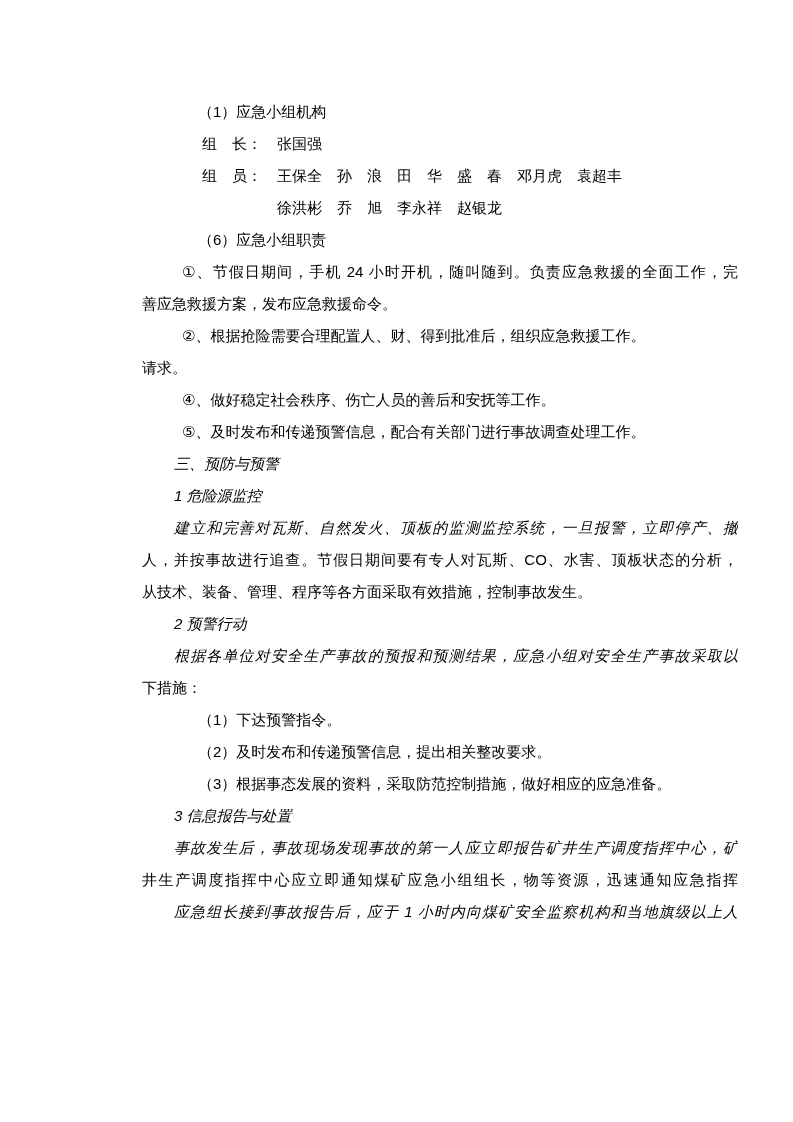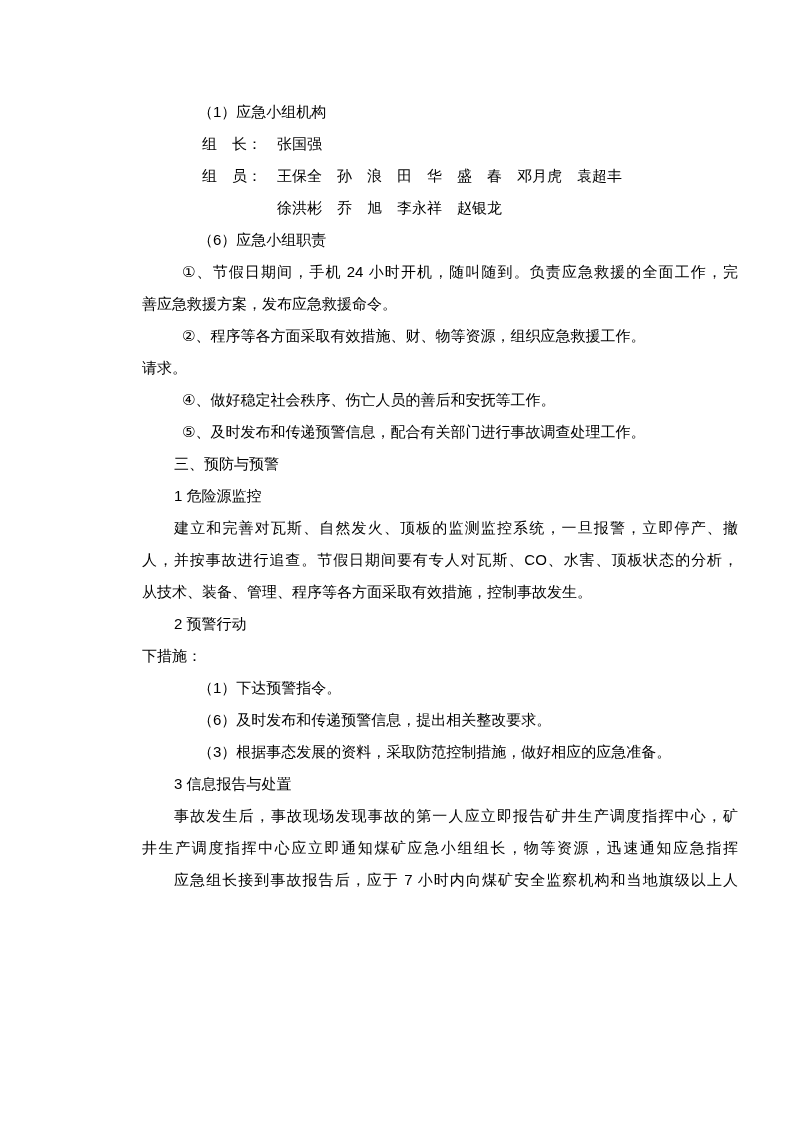--- a/index.html
+++ b/index.html
@@ -30,50 +30,51 @@
     text-align: left;
     white-space: pre-wrap;
     overflow: hidden;
   }
   
   .full {
     text-align: justify;
     text-align-last: justify;
   }
   
-  .ind-2 { text-indent: 32px; }                 
+  .ind-2 { text-indent: 32px; font-style: italic; }                 
   .ind-c { text-indent: 40px; }                 
   .ind-p { text-indent: 56px; }                 
   .ind-l { text-indent: 60px; }                 
   .ind-n { text-indent: calc(60px + 5em); }     
 </style>
 </head>
 <body>
 
 <div class="page">
   <div class="content">
     <div class="line ind-p">（1）应急小组机构</div>
     <div class="line ind-l">组　长：　张国强</div>
     <div class="line ind-l">组　员：　王保全　孙　浪　田　华　盛　春　邓月虎　袁超丰</div>
     <div class="line ind-n">徐洪彬　乔　旭　李永祥　赵银龙</div>
     <div class="line ind-p">（6）应急小组职责</div>
     <div class="line ind-c full">①、节假日期间，手机 24 小时开机，随叫随到。负责应急救援的全面工作，完</div>
     <div class="line">善应急救援方案，发布应急救援命令。</div>
-    <div class="line ind-c">②、程序等各方面采取有效措施、财、物等资源，组织应急救援工作。</div>
+    <div class="line ind-c">②、根据抢险需要合理配置人、财、得到批准后，组织应急救援工作。</div>
     <div class="line">请求。</div>
     <div class="line ind-c">④、做好稳定社会秩序、伤亡人员的善后和安抚等工作。</div>
     <div class="line ind-c">⑤、及时发布和传递预警信息，配合有关部门进行事故调查处理工作。</div>
     <div class="line ind-2">三、预防与预警</div>
     <div class="line ind-2">1 危险源监控</div>
     <div class="line ind-2 full">建立和完善对瓦斯、自然发火、顶板的监测监控系统，一旦报警，立即停产、撤</div>
     <div class="line full">人，并按事故进行追查。节假日期间要有专人对瓦斯、CO、水害、顶板状态的分析，</div>
     <div class="line">从技术、装备、管理、程序等各方面采取有效措施，控制事故发生。</div>
     <div class="line ind-2">2 预警行动</div>
+    <div class="line ind-2 full">根据各单位对安全生产事故的预报和预测结果，应急小组对安全生产事故采取以</div>
     <div class="line">下措施：</div>
     <div class="line ind-p">（1）下达预警指令。</div>
-    <div class="line ind-p">（6）及时发布和传递预警信息，提出相关整改要求。</div>
+    <div class="line ind-p">（2）及时发布和传递预警信息，提出相关整改要求。</div>
     <div class="line ind-p">（3）根据事态发展的资料，采取防范控制措施，做好相应的应急准备。</div>
     <div class="line ind-2">3 信息报告与处置</div>
     <div class="line ind-2 full">事故发生后，事故现场发现事故的第一人应立即报告矿井生产调度指挥中心，矿</div>
     <div class="line full">井生产调度指挥中心应立即通知煤矿应急小组组长，物等资源，迅速通知应急指挥</div>
-    <div class="line ind-2 full">应急组长接到事故报告后，应于 7 小时内向煤矿安全监察机构和当地旗级以上人</div>
+    <div class="line ind-2 full">应急组长接到事故报告后，应于 1 小时内向煤矿安全监察机构和当地旗级以上人</div>
   </div>
 </div>
 
 </body></html>

